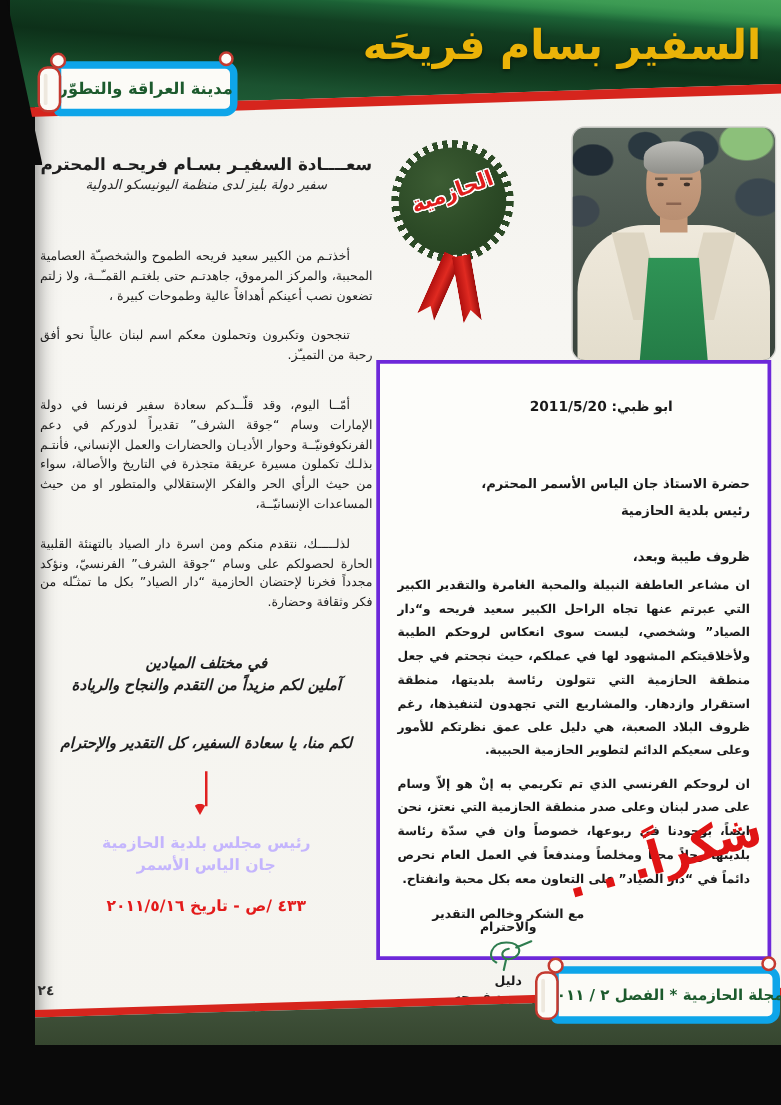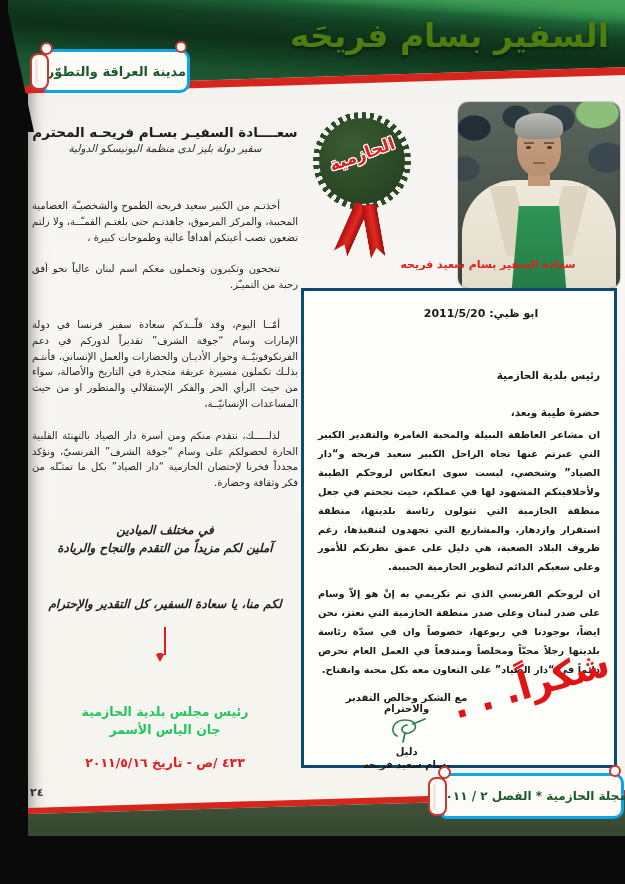--- a/index.html
+++ b/index.html
@@ -10,28 +10,28 @@
         background:linear-gradient(180deg,#f2f1ed 0%,#f7f6f2 30%,#f5f4ef 100%);
         box-shadow:inset 14px 0 18px -14px rgba(0,0,0,.55);}
   
   .header-green{position:absolute;left:8px;top:0;width:617px;height:96px;
         background:linear-gradient(184deg,
           #46a55b 0%,#3c9a53 9%,#2e8748 14%,#1c6236 19%,
           #123f22 30%,#0d3019 46%,#123f22 58%,#1b5230 70%,#1f5c36 84%,#246740 100%);
         clip-path:polygon(0 0,100% 0,100% 70%,0 90%);}
   .header-red{position:absolute;left:8px;top:0;width:617px;height:96px;background:#d6251d;
         clip-path:polygon(0 90%,100% 70%,100% 78%,0 98%);}
-  .page-title{position:absolute;right:16px;top:16px;color:#4d7c0f;font-size:33px;font-weight:bold;
+  .page-title{position:absolute;right:16px;top:16px;color:#eab308;font-size:33px;font-weight:bold;
         letter-spacing:1px;text-shadow:0 2px 3px rgba(0,0,0,.45);direction:rtl;}
   .black-wedge{position:absolute;left:0;top:0;width:34px;height:132px;background:#0a0a0a;
         clip-path:polygon(0 0,16% 0,100% 100%,0 100%);}
   
   .scroll{position:absolute;}
   .scroll .plate{position:absolute;left:13px;top:5px;right:0;bottom:9px;background:#fcfbf7;
-        border:3px solid #0ea5e9;border-radius:5px 10px 10px 5px;
+        border:6px solid #0ea5e9;border-radius:5px 10px 10px 5px;
         display:flex;align-items:center;justify-content:center;}
   .scroll .cap{position:absolute;left:0;top:9px;bottom:12px;width:15px;background:#fcfbf7;
         border:2px solid #c43a30;border-radius:8px;}
   .scroll .cap::after{content:"";position:absolute;left:3px;top:4px;bottom:4px;width:3px;
         background:#eee8de;border-radius:2px;}
   .scroll .curl-a{position:absolute;left:10px;top:-2px;width:9px;height:9px;background:#fcfbf7;
         border:2px solid #c43a30;border-radius:50%;}
   .scroll .curl-b{position:absolute;right:3px;top:-3px;width:8px;height:8px;background:#fcfbf7;
         border:2px solid #c43a30;border-radius:50%;}
   .scroll .label{color:#1c5a2d;font-weight:bold;direction:rtl;white-space:nowrap;}
@@ -39,26 +39,26 @@
   #scroll-top .label{font-size:13px;}
   #scroll-footer{left:428px;top:768px;width:196px;height:60px;z-index:6;}
   #scroll-footer .label{font-size:12px;}
   
   .col{position:absolute;left:32px;top:124px;width:266px;direction:rtl;color:#1e1e1e;}
   .col h2{margin:0;font-size:13.5px;text-align:center;font-weight:bold;}
   .col .sub{margin:2px 0 44px 0;font-size:10.5px;font-style:italic;text-align:center;color:#2a2a2a;}
   .col p{margin:0 0 16px 0;font-size:10px;line-height:1.58;text-align:justify;text-indent:18px;}
   .col p.gap{margin-bottom:24px;}
   .wishes{margin-top:30px;font-size:12px;font-weight:bold;font-style:italic;text-align:center;line-height:1.5;}
-  .closing-line{margin-top:40px;font-size:12px;font-weight:bold;font-style:italic;text-align:center;}
+  .closing-line{margin-top:30px;font-size:12px;font-weight:bold;font-style:italic;text-align:center;}
   .arrow{margin:16px auto 0 auto;width:10px;height:38px;position:relative;}
   .arrow .shaft{position:absolute;left:4px;top:0;width:2px;height:28px;background:#e02020;}
   .arrow .head{position:absolute;left:0;top:26px;width:0;height:0;
         border-left:5px solid transparent;border-right:5px solid transparent;border-top:9px solid #e02020;}
-  .red-sign{margin-top:38px;text-align:center;color:#22c55e;font-weight:bold;font-size:12.5px;line-height:1.45;}
+  .red-sign{margin-top:10px;text-align:center;color:#c4b5fd;font-weight:bold;font-size:12.5px;line-height:1.45;}
   .red-ref{margin-top:16px;text-align:center;color:#e31b1b;font-weight:bold;font-size:12.5px;}
   
   .rosette{position:absolute;left:310px;top:110px;width:104px;height:150px;}
   .teeth{position:absolute;left:3px;top:2px;width:98px;height:98px;border-radius:50%;
         background:repeating-conic-gradient(#2c4a26 0deg 5deg,rgba(0,0,0,0) 5deg 10deg);}
   .disc{position:absolute;left:9px;top:8px;width:86px;height:86px;border-radius:50%;
         background:radial-gradient(circle at 38% 32%,#3c5c33 0%,#2c4a26 55%,#223c1d 100%);}
   .rosette .label{position:absolute;left:12px;top:34px;width:80px;text-align:center;
         transform:rotate(-20deg);color:#e11d1d;font-weight:bold;font-size:17px;direction:rtl;
         text-shadow:-1px 0 #fff,1px 0 #fff,0 -1px #fff,0 1px #fff,-1px -1px #fff,1px 1px #fff,-1px 1px #fff,1px -1px #fff;}
@@ -90,21 +90,21 @@
         background:linear-gradient(180deg,#bdbdb8,#8f8f8a);border-radius:50% 50% 30% 30%;}
   .brow{position:absolute;top:24px;width:10px;height:2px;background:#6c5a4b;}
   .brow.b1{left:7px}.brow.b2{right:7px}
   .eye{position:absolute;top:28px;width:5px;height:3px;background:#3c3029;border-radius:50%;}
   .eye.e1{left:9px}.eye.e2{right:9px}
   .mouth{position:absolute;left:50%;top:44px;transform:translateX(-50%);width:12px;height:2px;background:#8a6450;}
   .photo-caption{position:absolute;left:382px;top:258px;width:212px;text-align:center;
         color:#e01f1f;font-weight:bold;font-size:11px;direction:rtl;}
   
   .letter{position:absolute;left:301px;top:288px;width:316px;height:480px;background:#fdfdfa;
-        border:3px solid #0c4a6e;box-sizing:border-box;padding:10px 14px;direction:rtl;
+        border:3px solid #6d28d9;box-sizing:border-box;padding:22px 14px;direction:rtl;
         color:#1a1a1a;font-weight:bold;}
   .letter .dateline{margin-top:6px;text-align:center;padding-left:44px;font-size:11px;}
   .letter .rcpt{margin-top:44px;font-size:10.5px;line-height:2.1;}
   .letter .salut{margin-top:20px;font-size:10.5px;}
   .letter p{margin:8px 0 0 0;font-size:9.8px;line-height:1.93;text-align:justify;}
   .letter-sign{width:60%;margin-right:auto;margin-left:4px;text-align:center;margin-top:12px;font-size:10px;}
   .letter-sign .line{margin-top:2px;}
   .thanks{position:absolute;right:2px;top:372px;color:#e01414;font-weight:bold;font-size:37px;
         transform:rotate(-16deg);direction:rtl;letter-spacing:1px;}
   
@@ -178,28 +178,28 @@
     <div class="neck"></div>
     <div class="head">
       <div class="hair"></div>
       <div class="brow b1"></div>
         <div class="brow b2"></div>
       <div class="eye e1"></div>
         <div class="eye e2"></div>
       <div class="mouth"></div>
     </div>
   </div>
-  <div class="photo-caption">سعادة السفير بسام سعيد فريحه</div>
 
   <div class="letter">
     <div class="dateline">ابو ظبي: 2011/5/20</div>
     <div class="rcpt">
+      <div>حضرة الاستاذ جان الياس الأسمر المحترم،</div>
       <div>رئيس بلدية الحازمية</div>
     </div>
-    <div class="salut">حضرة طيبة وبعد،</div>
+    <div class="salut">ظروف طيبة وبعد،</div>
     <p>ان مشاعر العاطفة النبيلة والمحبة الغامرة والتقدير الكبير التي عبرتم عنها تجاه الراحل الكبير سعيد فريحه و“دار الصياد” وشخصي، ليست سوى انعكاس لروحكم الطيبة ولأخلاقيتكم المشهود لها في عملكم، حيث نجحتم في جعل منطقة الحازمية التي تتولون رئاسة بلديتها، منطقة استقرار وازدهار. والمشاريع التي تجهدون لتنفيذها، رغم ظروف البلاد الصعبة، هي دليل على عمق نظرتكم للأمور وعلى سعيكم الدائم لتطوير الحازمية الحبيبة.</p>
     <p>ان لروحكم الفرنسي الذي تم تكريمي به إنْ هو إلاّ وسام على صدر لبنان وعلى صدر منطقة الحازمية التي نعتز، نحن ايضاً، بوجودنا في ربوعها، خصوصاً وان في سدّة رئاسة بلديتها رجلاً محبّاً ومخلصاً ومندفعاً في العمل العام نحرص دائماً في “دار الصياد” على التعاون معه بكل محبة وانفتاح.</p>
     <div class="letter-sign">
       <div class="line">مع الشكر وخالص التقدير والاحترام</div>
       <svg class="sig-svg" width="44" height="28" viewBox="0 0 44 28">
         <path d="M12 20 C 4 16, 8 4, 20 4 C 32 4, 34 14, 24 17 C 16 19, 14 10, 22 9 M 28 8 L 40 3 M 20 17 L 18 26" stroke="#2e7d4f" stroke-width="1.7" fill="none" stroke-linecap="round"></path>
       </svg>
       <div class="line">دليل</div>
       <div class="line">بسام سعيد فريحه</div>
     </div>

